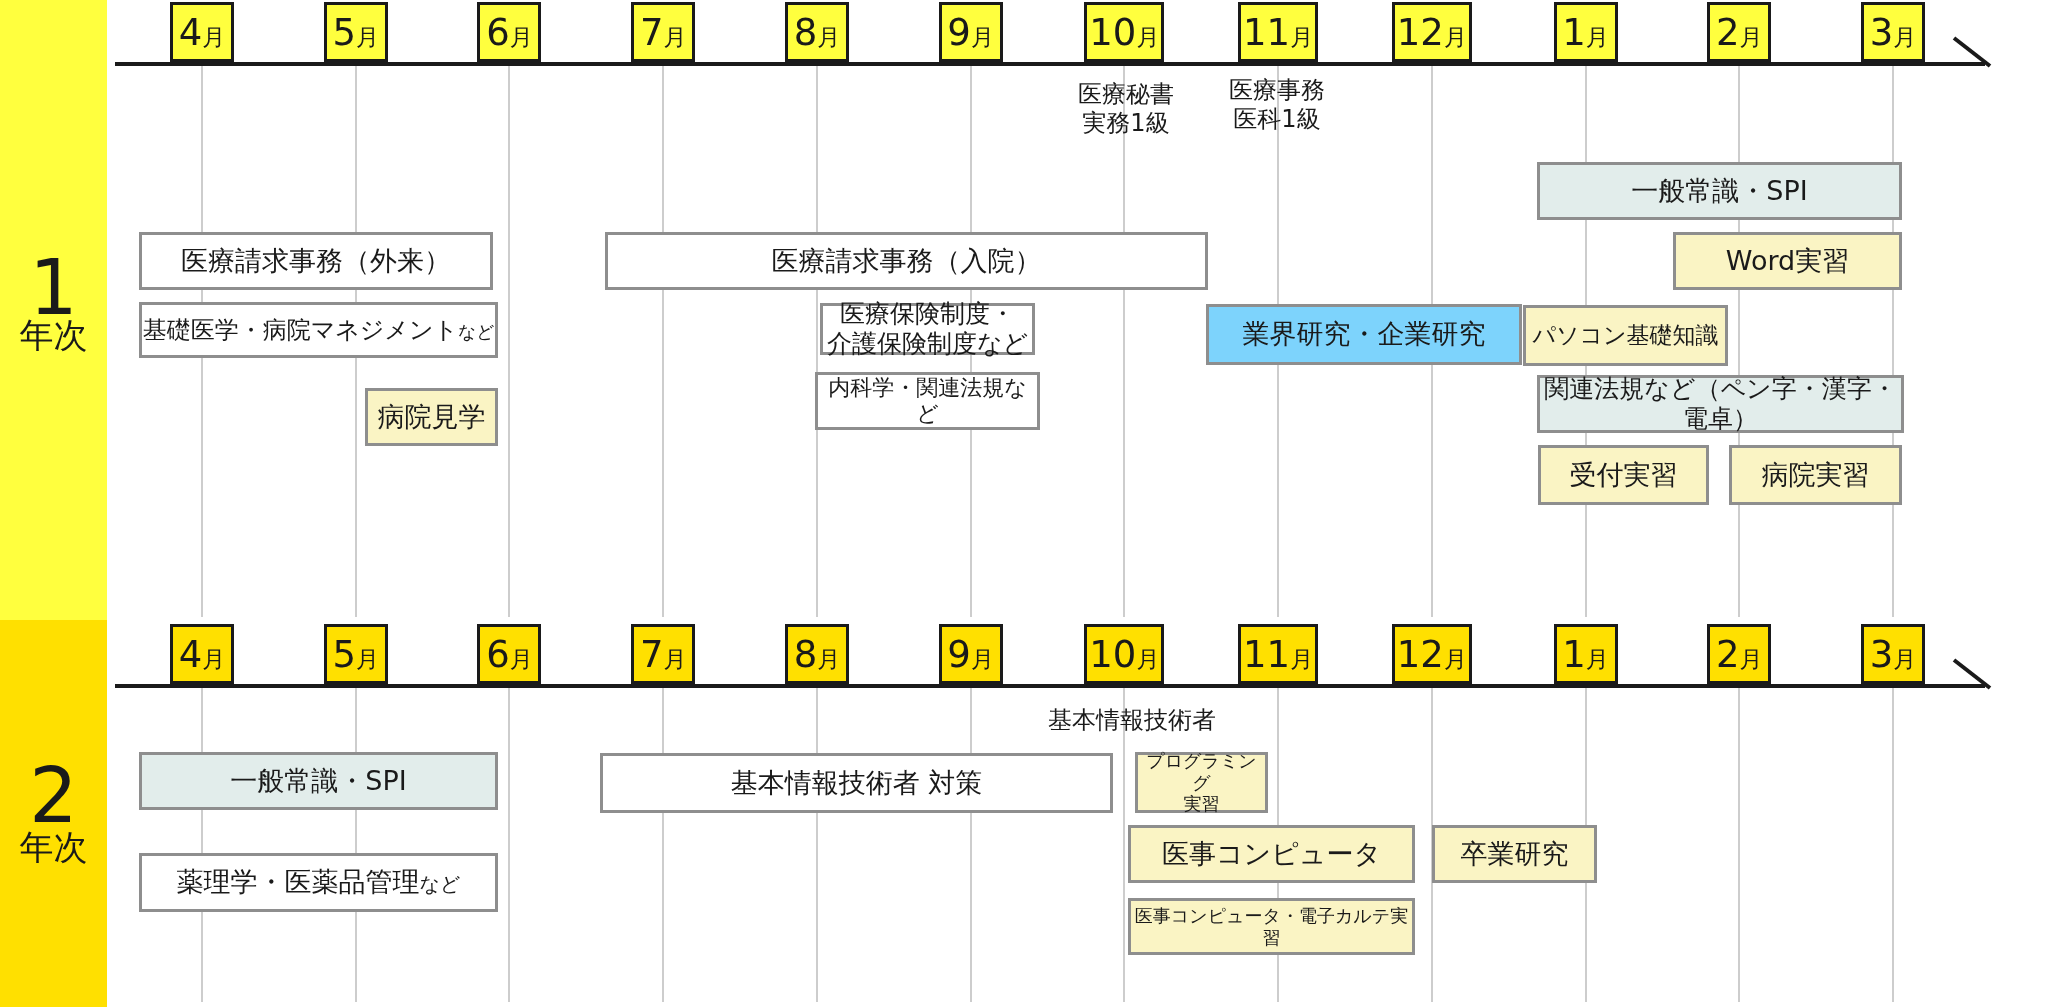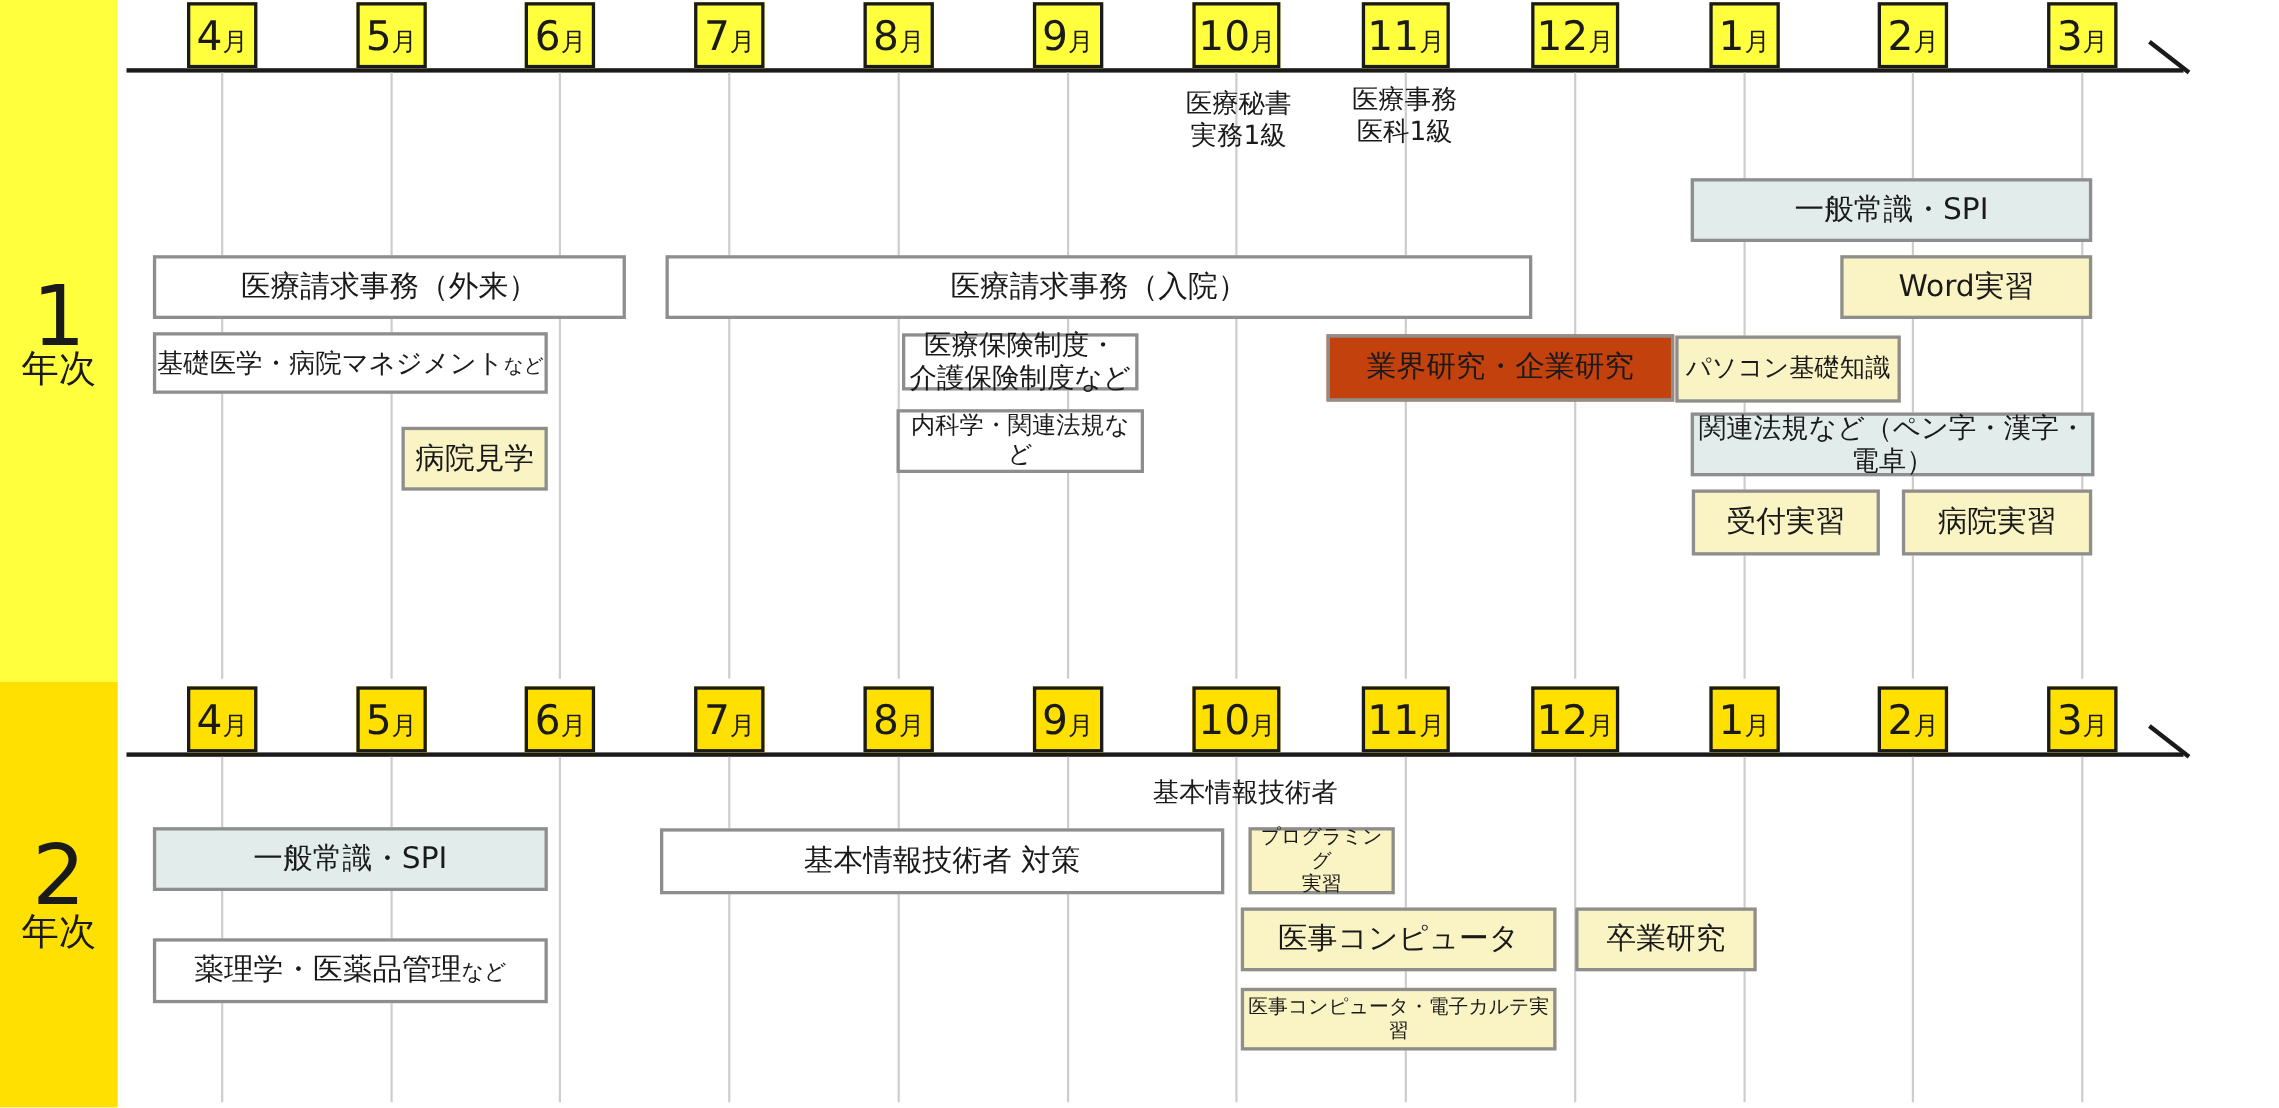--- a/index.html
+++ b/index.html
@@ -105,40 +105,40 @@
     </div>
     <div class="grid" style="left: 1892.03px; top: 66px; height: 551px; background: rgb(205, 205, 205);"></div>
     <div class="anno center" style="left: 1126px; top: 80px;">
       <div>医療秘書</div>
       <div>実務1級</div>
     </div>
     <div class="anno center" style="left: 1277px; top: 76px;">
       <div>医療事務</div>
       <div>医科1級</div>
     </div>
-    <div class="block" style="left: 139px; top: 232px; width: 430px; height: 58px; background: rgb(255, 255, 255); border-color: rgb(142, 142, 142); font-size: 27px;">
+    <div class="block" style="left: 139px; top: 232px; width: 354px; height: 58px; background: rgb(255, 255, 255); border-color: rgb(142, 142, 142); font-size: 27px;">
       <div>医療請求事務（外来）</div>
     </div>
     <div class="block" style="left: 139px; top: 302px; width: 359px; height: 56px; background: rgb(255, 255, 255); border-color: rgb(142, 142, 142); font-size: 24px;">
       <div>基礎医学・病院マネジメント<span class="sfx">など</span></div>
     </div>
     <div class="block" style="left: 365px; top: 388px; width: 133px; height: 58px; background: rgb(250, 244, 196); border-color: rgb(142, 142, 142); font-size: 27px;">
       <div>病院見学</div>
     </div>
-    <div class="block" style="left: 605px; top: 232px; width: 788px; height: 58px; background: rgb(255, 255, 255); border-color: rgb(142, 142, 142); font-size: 27px;">
+    <div class="block" style="left: 605px; top: 232px; width: 603px; height: 58px; background: rgb(255, 255, 255); border-color: rgb(142, 142, 142); font-size: 27px;">
       <div>医療請求事務（入院）</div>
     </div>
     <div class="block" style="left: 820px; top: 303px; width: 215px; height: 52px; background: rgb(255, 255, 255); border-color: rgb(142, 142, 142); font-size: 25px;">
       <div>医療保険制度・</div>
       <div>介護保険制度など</div>
     </div>
     <div class="block" style="left: 815px; top: 372px; width: 225px; height: 58px; background: rgb(255, 255, 255); border-color: rgb(142, 142, 142); font-size: 22px;">
       <div>内科学・関連法規など</div>
     </div>
-    <div class="block" style="left: 1206px; top: 304px; width: 316px; height: 61px; background: #c2410c; border-color: rgb(142, 142, 142); font-size: 27px;">
+    <div class="block" style="left: 1206px; top: 304px; width: 316px; height: 61px; background: #7dd3fc; border-color: rgb(142, 142, 142); font-size: 27px;">
       <div>業界研究・企業研究</div>
     </div>
     <div class="block" style="left: 1537px; top: 162px; width: 365px; height: 58px; background: rgb(226, 237, 235); border-color: rgb(142, 142, 142); font-size: 27px;">
       <div>一般常識・SPI</div>
     </div>
     <div class="block" style="left: 1673px; top: 232px; width: 229px; height: 58px; background: rgb(250, 244, 196); border-color: rgb(142, 142, 142); font-size: 27px;">
       <div>Word実習</div>
     </div>
     <div class="block" style="left: 1523px; top: 305px; width: 205px; height: 61px; background: rgb(250, 244, 196); border-color: rgb(142, 142, 142); font-size: 23px;">
       <div>パソコン基礎知識</div>

